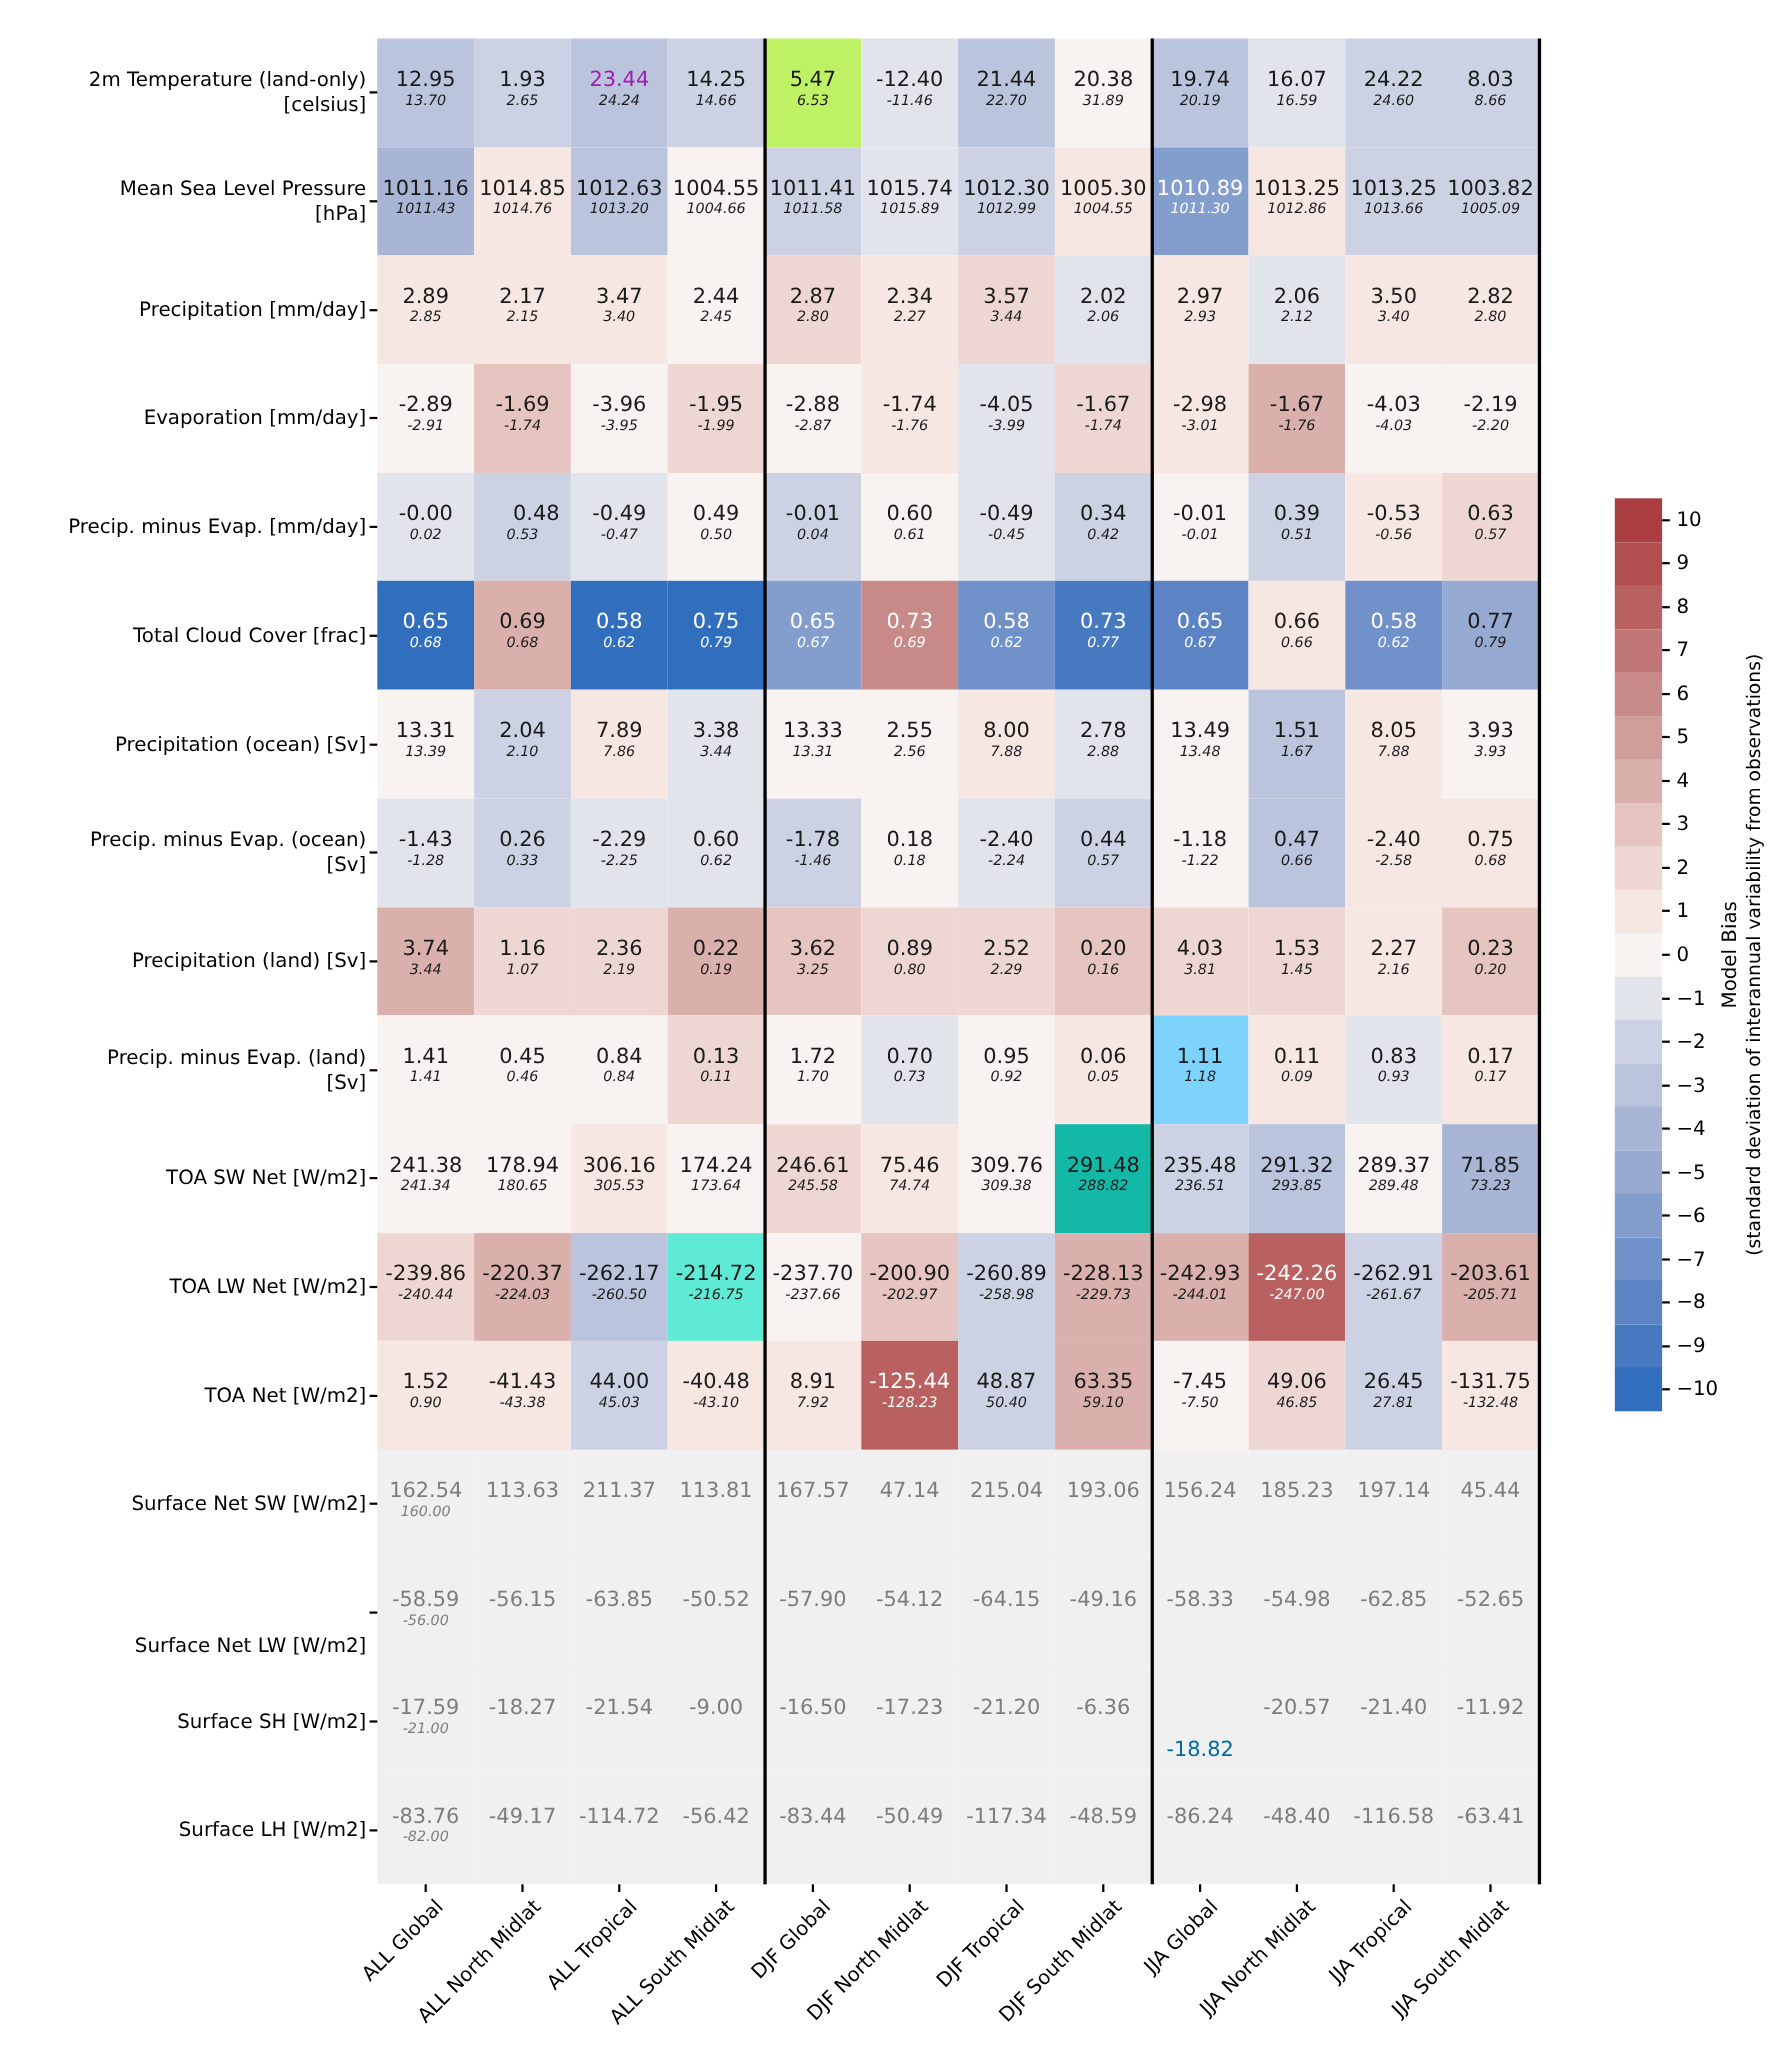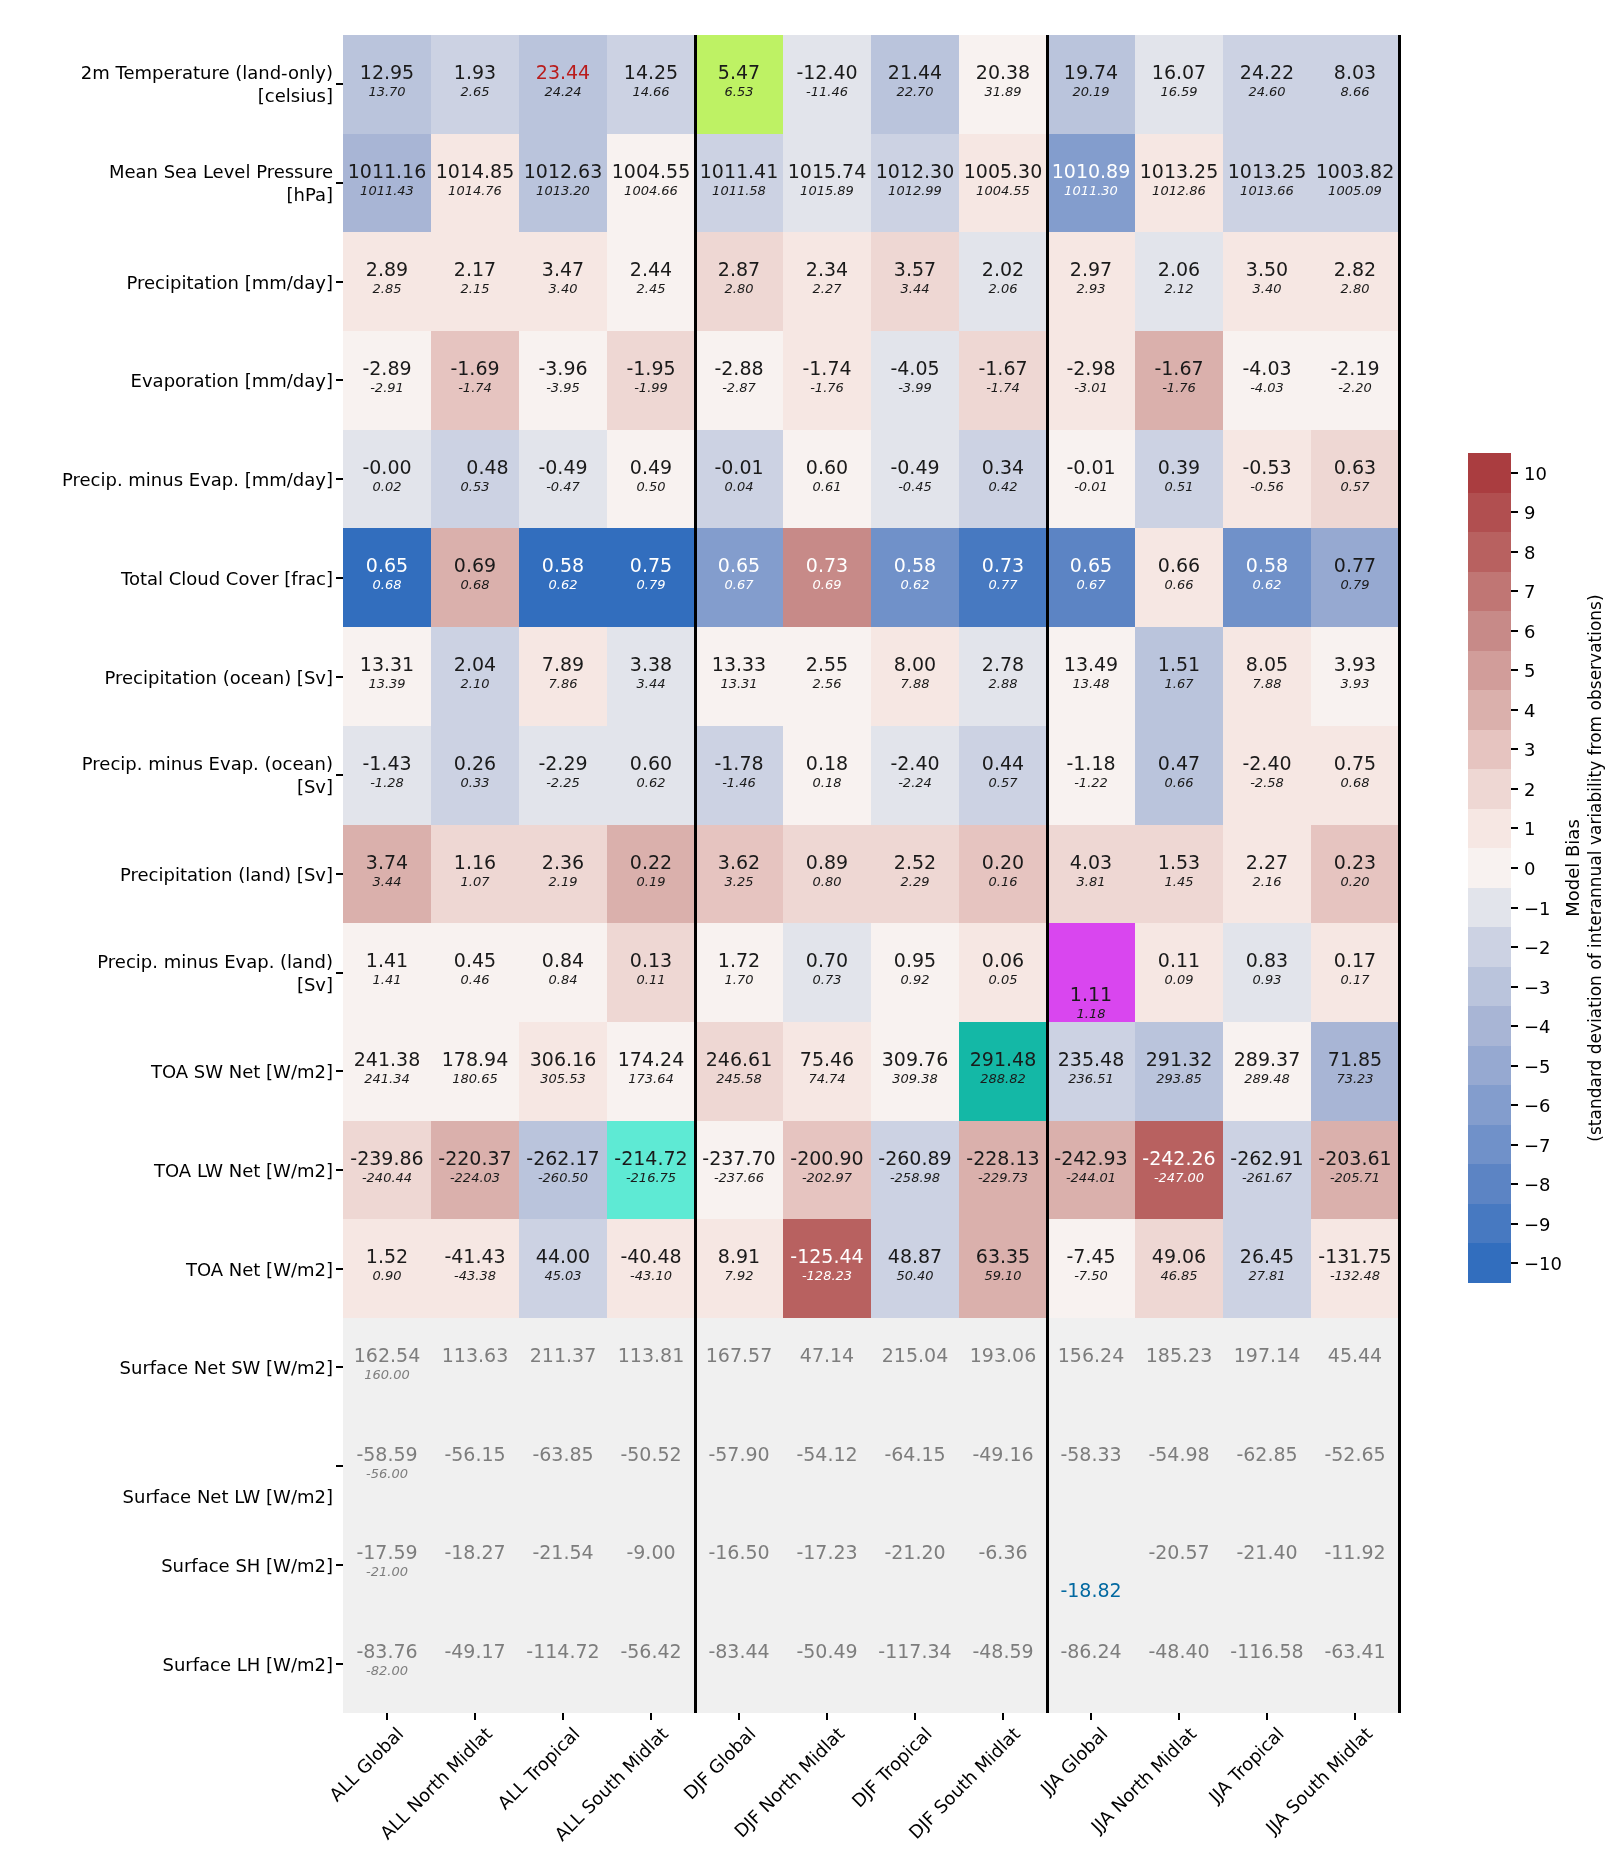--- a/index.html
+++ b/index.html
@@ -95,21 +95,21 @@
   <div id="grid">
       <div class="cell" style="background: rgb(186, 196, 220);">
         <div class="v" style="color: rgb(26, 26, 26);">12.95</div>
         <div class="o" style="color: rgb(26, 26, 26);">13.70</div>
       </div>
       <div class="cell" style="background: rgb(204, 210, 227);">
         <div class="v" style="color: rgb(26, 26, 26);">1.93</div>
         <div class="o" style="color: rgb(26, 26, 26);">2.65</div>
       </div>
       <div class="cell" style="background: rgb(186, 196, 220);">
-        <div class="v" style="color: #b91c1c;">23.44</div>
+        <div class="v" style="color: #a21caf;">23.44</div>
         <div class="o" style="color: rgb(26, 26, 26);">24.24</div>
       </div>
       <div class="cell" style="background: rgb(204, 210, 227);">
         <div class="v" style="color: rgb(26, 26, 26);">14.25</div>
         <div class="o" style="color: rgb(26, 26, 26);">14.66</div>
       </div>
       <div class="cell" style="background: #bef264;">
         <div class="v" style="color: rgb(26, 26, 26);">5.47</div>
         <div class="o" style="color: rgb(26, 26, 26);">6.53</div>
       </div>
@@ -550,21 +550,21 @@
         <div class="o" style="color: rgb(26, 26, 26);">0.73</div>
       </div>
       <div class="cell" style="background: rgb(248, 242, 240);">
         <div class="v" style="color: rgb(26, 26, 26);">0.95</div>
         <div class="o" style="color: rgb(26, 26, 26);">0.92</div>
       </div>
       <div class="cell" style="background: rgb(246, 231, 227);">
         <div class="v" style="color: rgb(26, 26, 26);">0.06</div>
         <div class="o" style="color: rgb(26, 26, 26);">0.05</div>
       </div>
-      <div class="cell" style="background: #d946ef; justify-content: flex-end;">
+      <div class="cell" style="background: #7dd3fc;">
         <div class="v" style="color: rgb(26, 26, 26);">1.11</div>
         <div class="o" style="color: rgb(26, 26, 26);">1.18</div>
       </div>
       <div class="cell" style="background: rgb(246, 231, 227);">
         <div class="v" style="color: rgb(26, 26, 26);">0.11</div>
         <div class="o" style="color: rgb(26, 26, 26);">0.09</div>
       </div>
       <div class="cell" style="background: rgb(226, 228, 235);">
         <div class="v" style="color: rgb(26, 26, 26);">0.83</div>
         <div class="o" style="color: rgb(26, 26, 26);">0.93</div>

